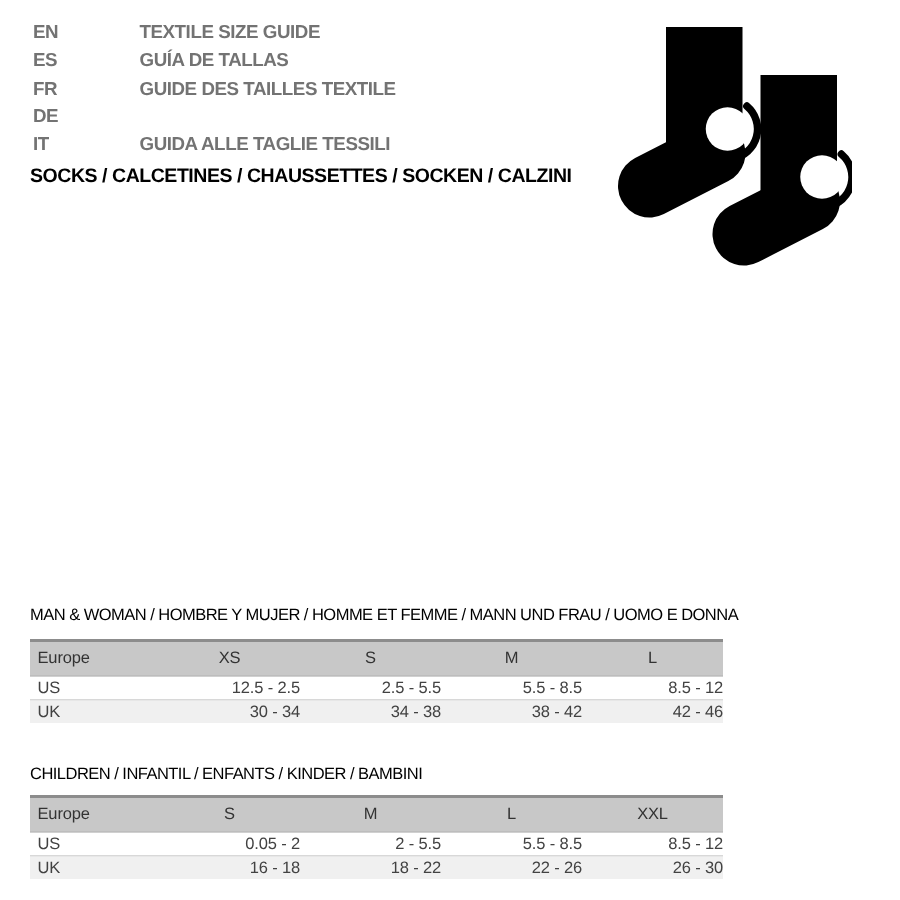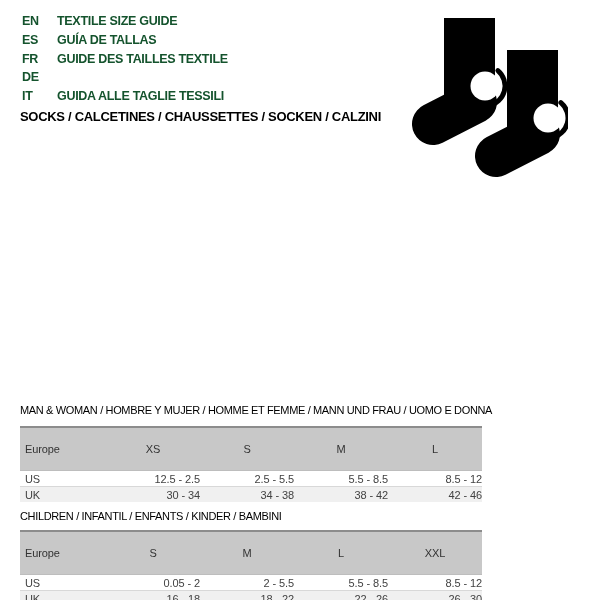--- a/index.html
+++ b/index.html
@@ -4,21 +4,21 @@
 <style>
   html,body{margin:0;padding:0;}
   body{
     width:600px;height:600px;position:relative;background:#ffffff;
     font-family:"Liberation Sans","DejaVu Sans",sans-serif;
     -webkit-font-smoothing:antialiased;overflow:hidden;
   }
   
   .lang-list{position:absolute;left:22px;top:12px;}
   .lang-row{display:flex;line-height:18.8px;font-weight:700;font-size:12.5px;
-    color:#14532d;letter-spacing:-0.3px;}
+    color:#737373;letter-spacing:-0.3px;gap:36px;}
   .lang-code{width:35px;flex:0 0 35px;}
   .lang-label{white-space:nowrap;}
   .category-title{
     position:absolute;left:20px;top:109px;font-weight:700;font-size:13px;
     color:#000;letter-spacing:-0.3px;white-space:nowrap;
   }
   
   .socks-icon{position:absolute;left:410px;top:18px;}
   
   .table-title{
@@ -28,21 +28,21 @@
   .title-mw{top:404px;}
   .title-ch{top:510px;}
   table.size-table{
     position:absolute;left:20px;width:462px;border-collapse:collapse;
     table-layout:fixed;font-size:11px;color:#424242;letter-spacing:-0.1px;
   }
   .tbl-mw{top:426px;}
   .tbl-ch{top:530px;}
   .size-table th{
     background:#c8c8c8;border-top:2px solid #8c8c8c;border-bottom:1px solid #bdbdbd;
-    font-weight:400;height:14px;padding:14px;text-align:center;color:#333;
+    font-weight:400;height:14px;padding:4px;text-align:center;color:#333;
   }
   .size-table td{height:15px;padding:0;text-align:right;}
   .size-table .cell-left{text-align:left;padding-left:5px;}
   .size-table tr.row-alt{background:#f0f0f0;}
   .size-table tr.row-alt td{border-top:1px solid #d8d8d8;}
   .size-table col.c-region{width:86px;}
   .size-table col.c-size{width:94px;}
 </style>
 </head>
 <body>

